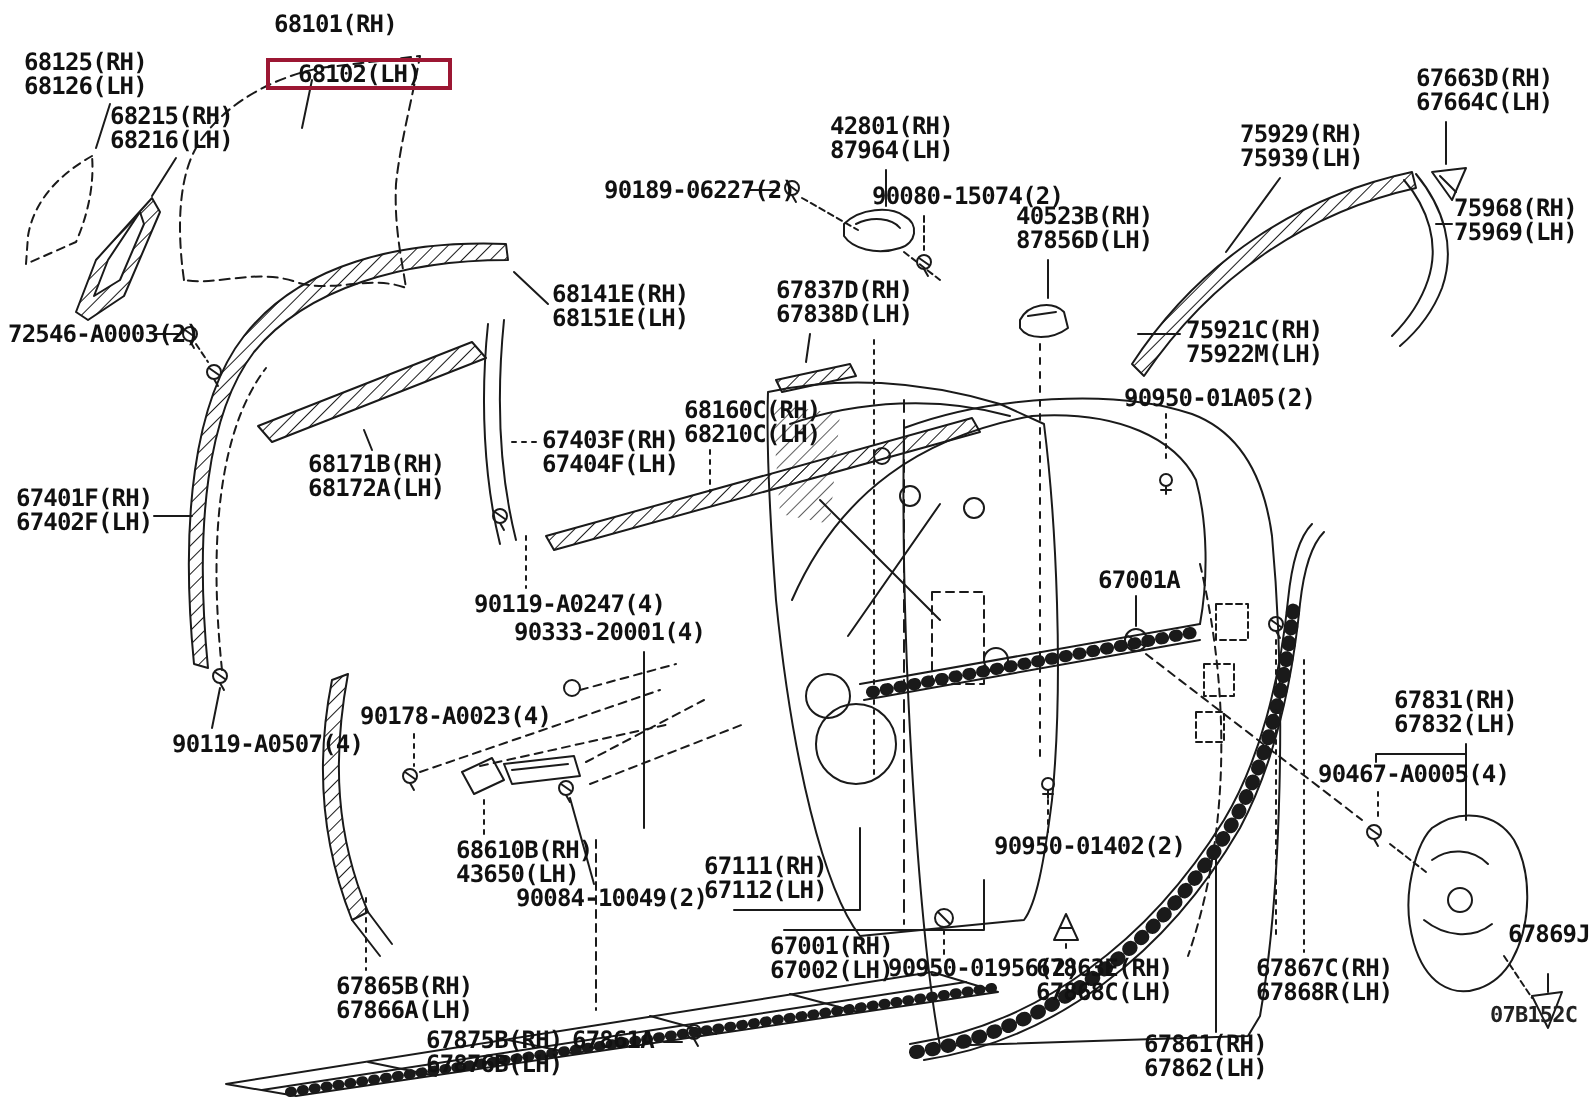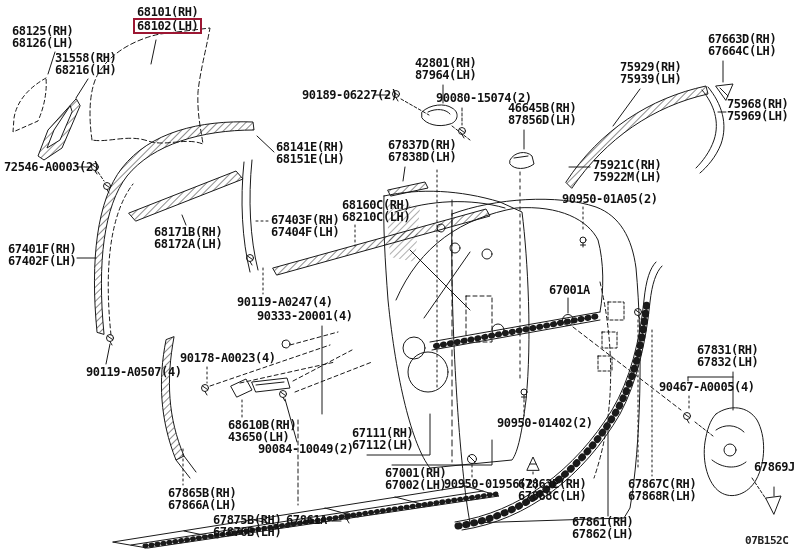--- a/index.html
+++ b/index.html
@@ -3,21 +3,21 @@
 <meta charset="utf-8">
 <style>
   html,body{margin:0;padding:0;background:#fff;}
   #stage{position:relative;width:796px;height:549px;background:#fff;overflow:hidden;
          font-family:"DejaVu Sans Mono","Liberation Mono",monospace;}
   svg{position:absolute;left:0;top:0;}
   .lbl{position:absolute;display:flex;flex-direction:column;align-items:flex-start;
        font-size:12px;font-weight:700;line-height:12px;color:#111;white-space:nowrap;
        letter-spacing:-0.4px;cursor:pointer;}
   .lbl span{display:block;}
-  .hl{border:2px solid #0369a1;padding:0 2px;margin-left:-4px;margin-top:0;}
+  .hl{border:2px solid #0369a1;padding:0 14px;margin-left:-4px;margin-top:11px;}
   .figcode{position:absolute;font-size:11px;font-weight:700;color:#222;letter-spacing:-0.4px;}
 </style>
 </head>
 <body>
 
 <div id="stage">
 
 <svg width="796" height="549" viewBox="0 0 796 549">
   <defs>
     <pattern id="h" patternUnits="userSpaceOnUse" width="5" height="5" patternTransform="rotate(45)">
@@ -235,21 +235,21 @@
     </g>
 
   </g>
 </svg>
 
   <div class="lbl" style="left:12px;top:25px">
     <span>68125(RH)</span>
     <span>68126(LH)</span>
   </div>
   <div class="lbl" style="left:55px;top:52px">
-    <span>31558(RH)</span>
+    <span>68215(RH)</span>
     <span>68216(LH)</span>
   </div>
   <div class="lbl" style="left:137px;top:6px">
     <span>68101(RH)</span>
     <span class="hl" style="border-color: rgb(156, 23, 51);">68102(LH)</span>
   </div>
   <div class="lbl" style="left:4px;top:161px">
     <span>72546-A0003(2)</span>
   </div>
   <div class="lbl" style="left:8px;top:243px">
@@ -289,21 +289,21 @@
     <span>90189-06227(2)</span>
   </div>
   <div class="lbl" style="left:415px;top:57px">
     <span>42801(RH)</span>
     <span>87964(LH)</span>
   </div>
   <div class="lbl" style="left:436px;top:92px">
     <span>90080-15074(2)</span>
   </div>
   <div class="lbl" style="left:508px;top:102px">
-    <span>46645B(RH)</span>
+    <span>40523B(RH)</span>
     <span>87856D(LH)</span>
   </div>
   <div class="lbl" style="left:708px;top:33px">
     <span>67663D(RH)</span>
     <span>67664C(LH)</span>
   </div>
   <div class="lbl" style="left:620px;top:61px">
     <span>75929(RH)</span>
     <span>75939(LH)</span>
   </div>
@@ -372,15 +372,15 @@
     <span>67866A(LH)</span>
   </div>
   <div class="lbl" style="left:213px;top:514px">
     <span>67875B(RH)</span>
     <span>67876B(LH)</span>
   </div>
   <div class="lbl" style="left:286px;top:514px">
     <span>67861A</span>
   </div>
 
-  <div class="figcode" style="left:745px;top:534px">07B152C</div>
+  <div class="figcode" style="left:745px;top:501px">07B152C</div>
 
 </div>
 
 </body></html>

